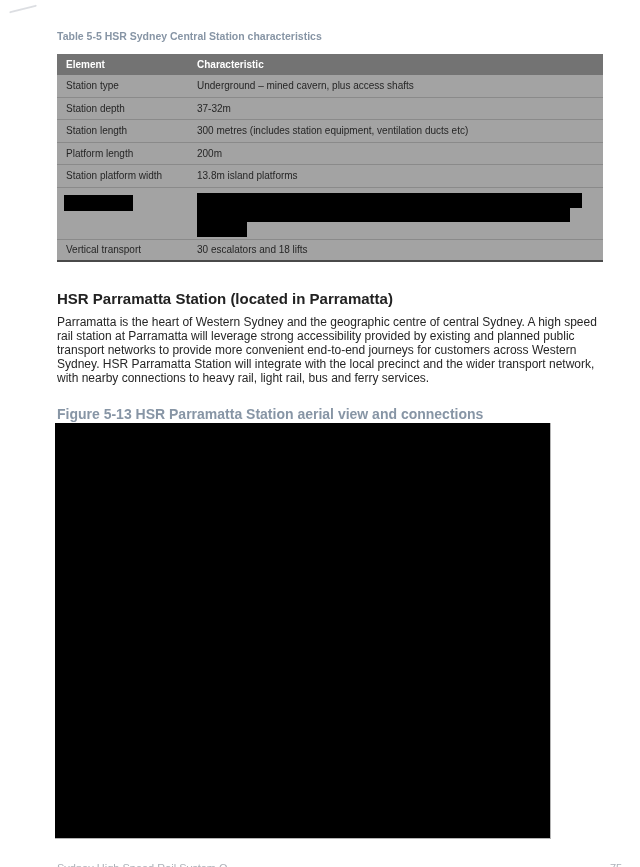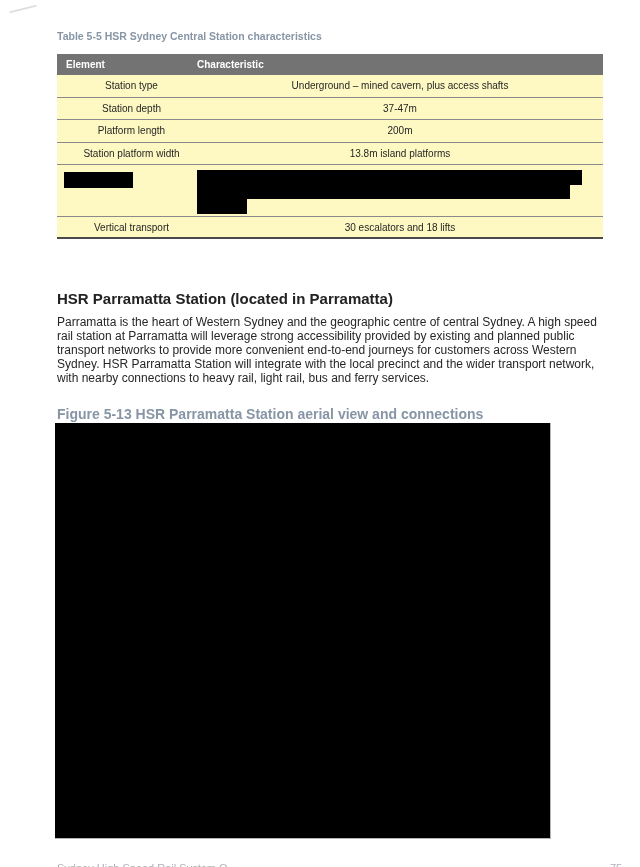--- a/index.html
+++ b/index.html
@@ -27,21 +27,21 @@
   }
   table.data col.c1{width:140px;}
   table.data col.c2{width:406px;}
   table.data thead th{
     background:#737373;color:#ffffff;font-weight:bold;text-align:left;
     height:21px;padding:0;font-size:10px;vertical-align:middle;
   }
   table.data thead th.h1{padding-left:9px;}
   table.data tbody td{
     height:21.5px;padding:0;vertical-align:middle;
-    border-bottom:1px solid #8a8a8a;background:#fef9c3;text-align:center;
+    border-bottom:1px solid #8a8a8a;background:#a3a3a3;
   }
   table.data tbody td.e{padding-left:9px;}
   table.data tbody tr.last td{height:20px;border-bottom:2px solid #4a4a4a;}
   table.data tbody tr.redacted td{height:51px;vertical-align:top;}
   .blk{background:#000000;}
   .elem-blk{margin:7px 0 0 7px;width:69px;height:16px;}
   .char-blk1{margin-top:5px;width:385px;height:15px;}
   .char-blk2{width:373px;height:14px;}
   .char-blk3{width:50px;height:15px;}
   .section-heading{
@@ -89,21 +89,25 @@
         <th>Characteristic</th>
       </tr>
     </thead>
     <tbody>
       <tr>
         <td class="e">Station type</td>
         <td>Underground – mined cavern, plus access shafts</td>
       </tr>
       <tr>
         <td class="e">Station depth</td>
-        <td>37-47m</td>
+        <td>37-32m</td>
+      </tr>
+      <tr>
+        <td class="e">Station length</td>
+        <td>300 metres (includes station equipment, ventilation ducts etc)</td>
       </tr>
       <tr>
         <td class="e">Platform length</td>
         <td>200m</td>
       </tr>
       <tr>
         <td class="e">Station platform width</td>
         <td>13.8m island platforms</td>
       </tr>
       <tr class="redacted">

